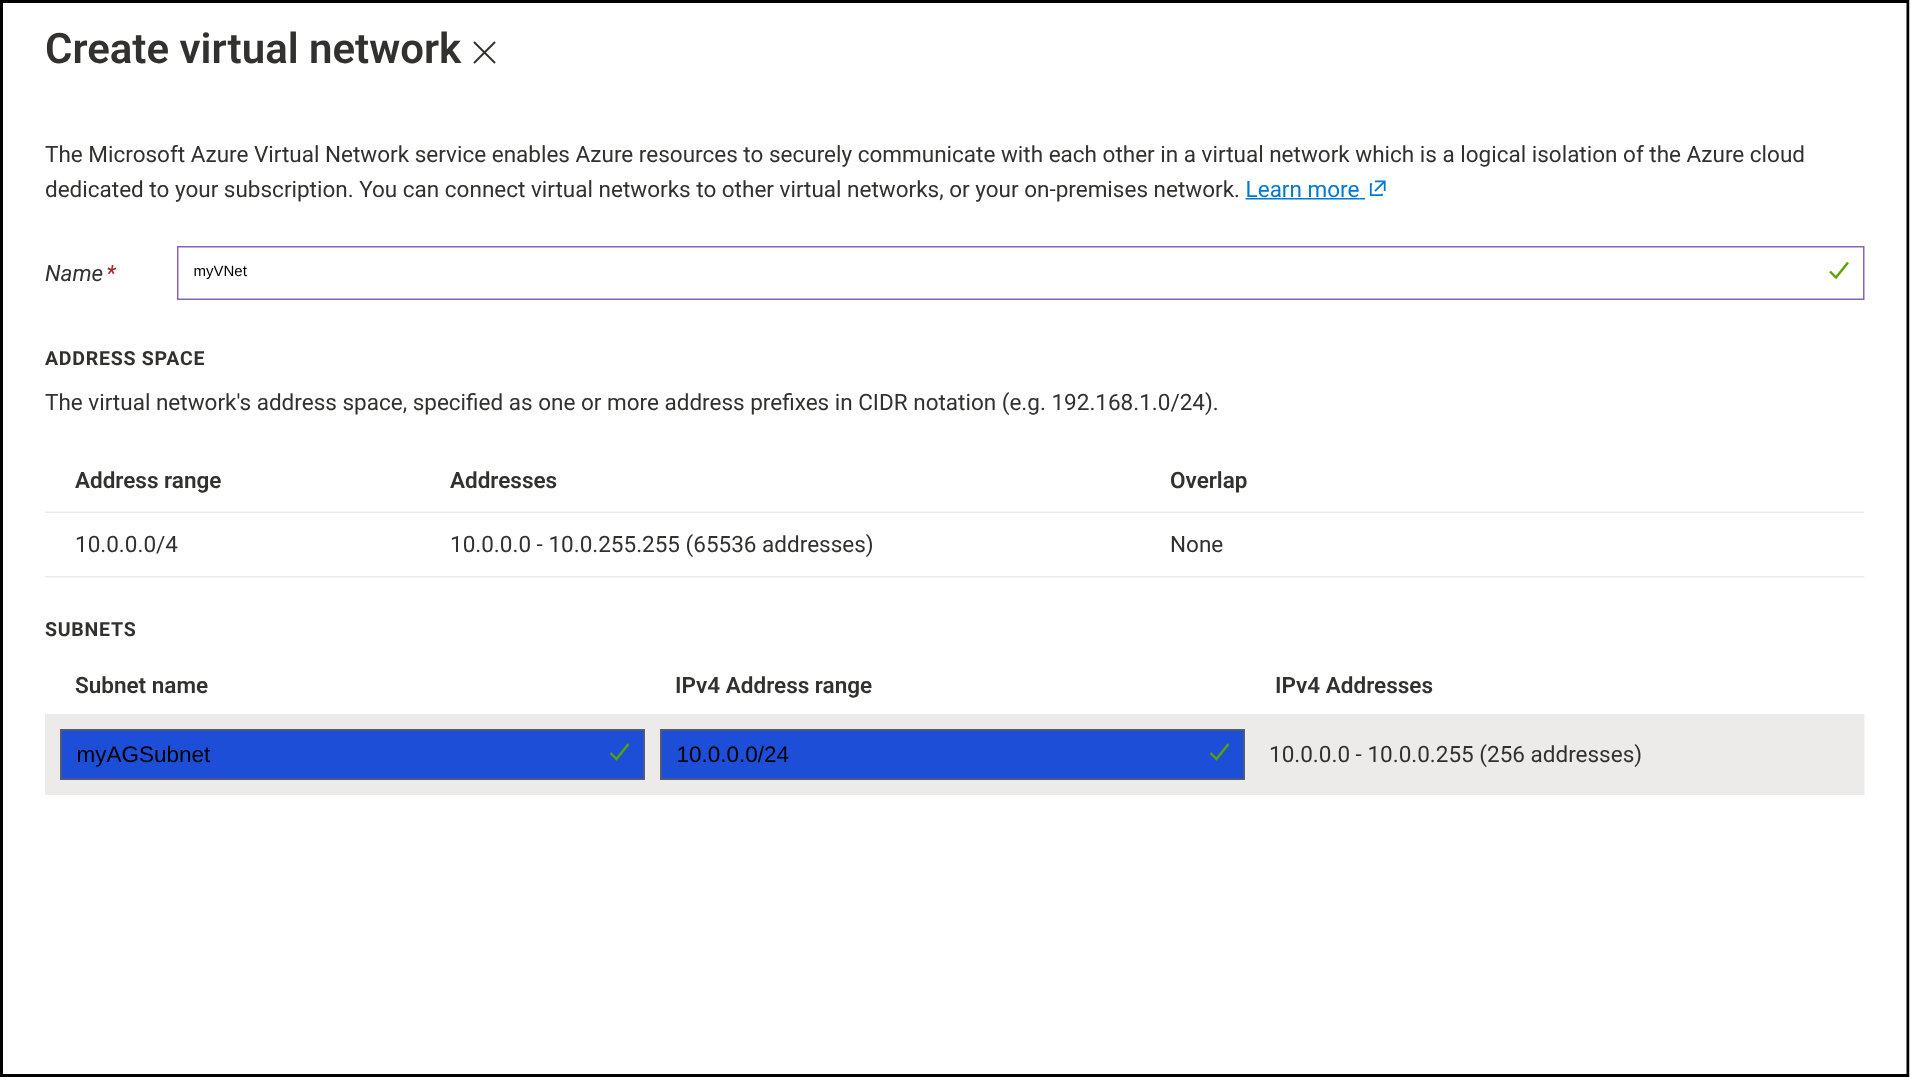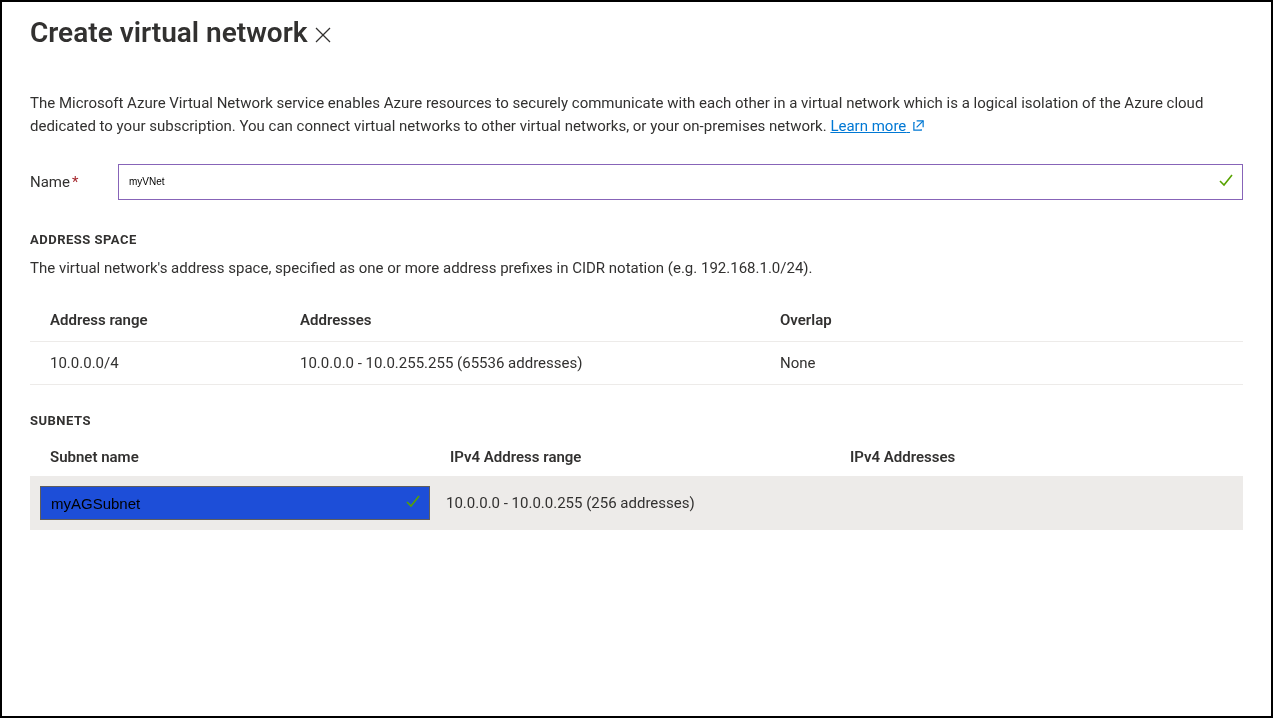--- a/index.html
+++ b/index.html
@@ -52,20 +52,21 @@
     margin-left: 2px;
   }
   .field-row {
     display: flex;
     align-items: center;
     margin-bottom: 32px;
   }
   .field-label {
     width: 88px;
     font-size: 15px;
+    font-style: italic;
   }
   .required {
     color: #a4262c;
     padding-left: 2px;
   }
   .text-input-wrap {
     position: relative;
     flex: 1;
   }
   .text-input {
@@ -227,17 +228,27 @@
       <div class="scol-name">
         <div class="subnet-input-wrap">
           <input type="text" class="subnet-input" value="myAGSubnet" style="">
           <span class="valid-check">
             <svg width="18" height="18" viewBox="0 0 18 18">
               <polyline points="3,10 7,14 15,4" fill="none" stroke="#57A300" stroke-width="1.6"></polyline>
             </svg>
           </span>
         </div>
       </div>
+      <div class="scol-range">
+        <div class="subnet-input-wrap">
+          <input type="text" class="subnet-input" value="10.0.0.0/24" style="">
+          <span class="valid-check">
+            <svg width="18" height="18" viewBox="0 0 18 18">
+              <polyline points="3,10 7,14 15,4" fill="none" stroke="#57A300" stroke-width="1.6"></polyline>
+            </svg>
+          </span>
+        </div>
+      </div>
       <div class="scol-addr">10.0.0.0 - 10.0.0.255 (256 addresses)</div>
     </div>
   </div>
 
 </div>
 
 </body></html>

